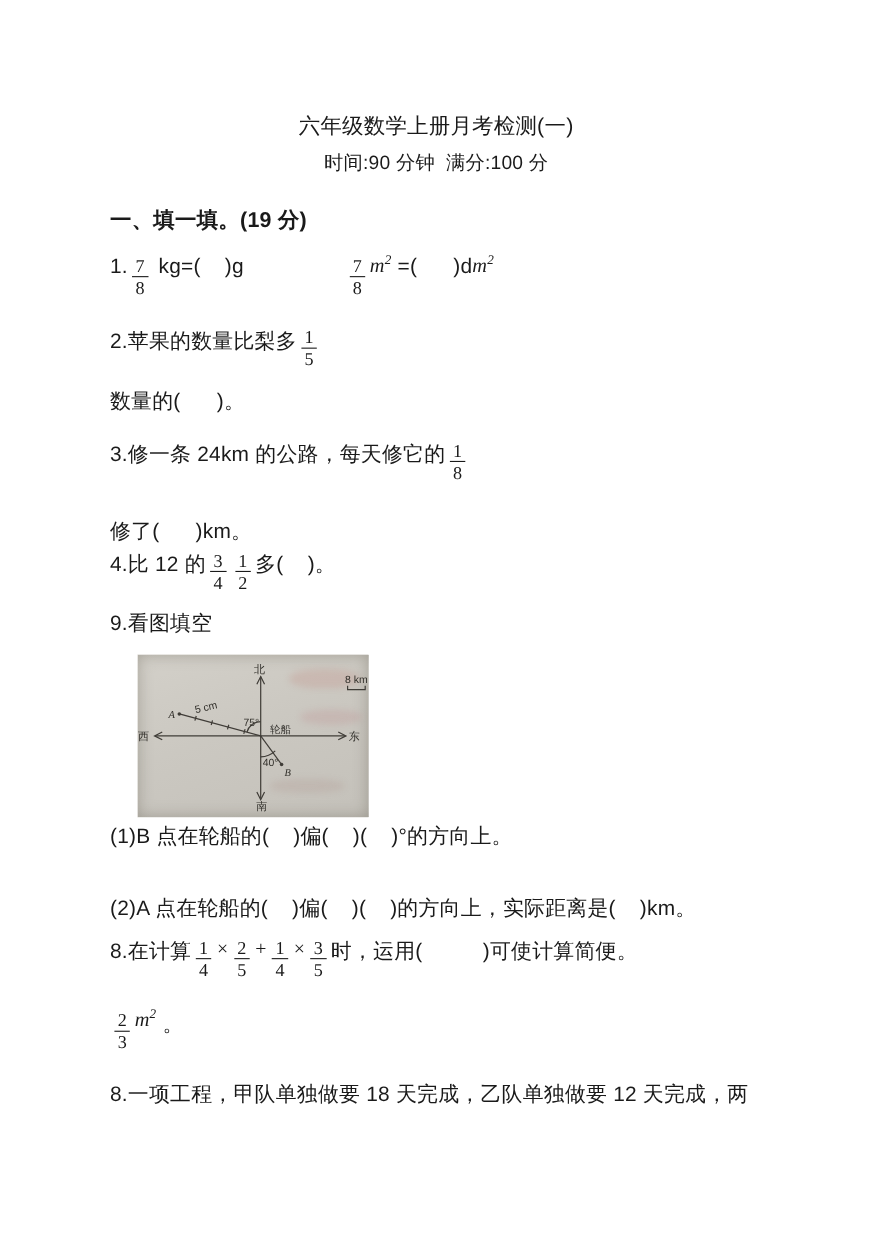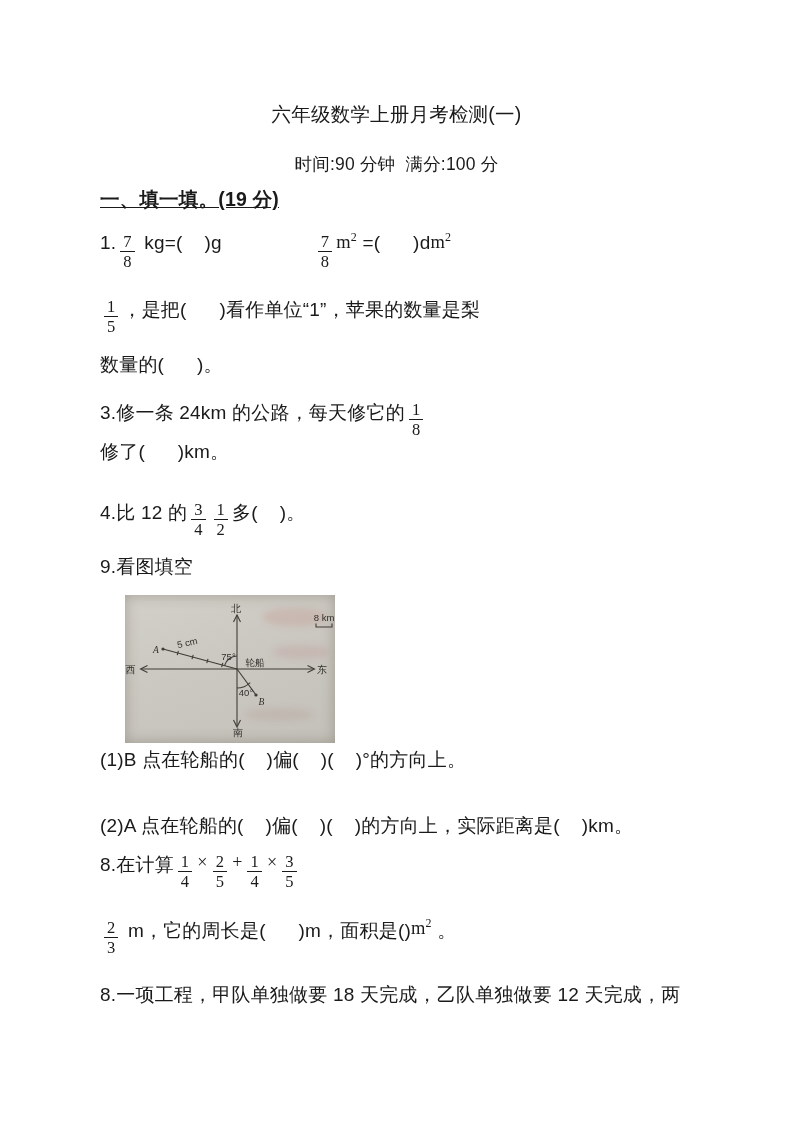--- a/index.html
+++ b/index.html
@@ -11,34 +11,34 @@
     color:#1a1a1a;
     overflow:hidden;
   }
   .line {
     position:absolute; left:100px;
     display:flex; 
     font-size:19px; letter-spacing:0.2px;
   }
   .line > span { white-space:pre; }
   .center { left:0; width:793px; justify-content:center; }
-  .bold { font-weight:bold;text-decoration:underline; }
+  .bold { font-weight:bold; }
 
   
   .frac {
     display:inline-flex; flex-direction:column; align-items:center;
     font-family:"Liberation Serif", serif;
     font-size:16.5px; line-height:19px;
     margin:0 4px;
   }
   .frac .fn { padding:0 3px; }
   .frac .fd { border-top:1.4px solid #1a1a1a; padding:0 3px; }
 
   
-  .msq { font-family:"Liberation Serif", serif; font-size:18.5px; }
+  .msq { font-family:"Liberation Serif", serif; font-style:italic; font-size:18.5px; }
   .msq sup { font-size:12px; line-height:0; }
   .op { font-family:"Liberation Serif", serif; font-size:18px; margin:0 1px; }
 
   .gap1 { display:inline-block; width:92px; }
 
   
   .photo {
     position:absolute; left:125px; top:595px; width:210px; height:148px;
     background:linear-gradient(160deg,#d3d0c9 0%, #cbc8c1 45%, #c4c1ba 100%);
     box-shadow: inset 0 0 14px rgba(90,84,72,0.38);
@@ -51,51 +51,51 @@
   .blob3 { left:120px; top:113px; width:68px; height:13px; background:rgba(158,118,112,0.15); }
   .dg-text { font-family:"Liberation Sans", sans-serif; fill:#32302b; }
   .dg-math { font-family:"Liberation Serif", serif; font-style:italic; fill:#32302b; }
 </style>
 </head>
 <body>
 
 <div class="line center" style="top:101px;height:32px">
   <span style="font-size:19.5px">六年级数学上册月考检测(一)</span>
 </div>
-<div class="line center" style="top:152px;height:28px">
+<div class="line center" style="top:136px;height:28px">
   <span style="font-size:17.5px">时间:90 分钟  满分:100 分</span>
 </div>
 <div class="line bold" style="top:186px;height:30px">
   <span style="font-size:19.5px">一、填一填。(19 分)</span>
 </div>
 
 <div class="line" style="top:232px;height:50px">
   <span>1.</span>
   <span class="frac"><span class="fn">7</span><span class="fd">8</span></span>
   <span> kg=(    )g</span>
   <span class="gap1"></span>
   <span class="frac"><span class="fn">7</span><span class="fd">8</span></span>
   <span class="msq"><span>m</span><sup>2</sup></span>
   <span> =(      )d</span>
   <span class="msq"><span>m</span><sup>2</sup></span>
 </div>
 
 <div class="line" style="top:297px;height:50px">
+  <span>2.苹果的数量比梨多</span>
   <span class="frac"><span class="fn">1</span><span class="fd">5</span></span>
-  <span>，是把(      )看作单位“1”，苹果的数量是梨</span>
 </div>
 <div class="line" style="top:352px;height:32px">
   <span>数量的(      )。</span>
 </div>
 
 <div class="line" style="top:400px;height:50px">
   <span>3.修一条 24km 的公路，每天修它的</span>
   <span class="frac"><span class="fn">1</span><span class="fd">8</span></span>
 </div>
-<div class="line" style="top:439px;height:32px">
+<div class="line" style="top:470px;height:32px">
   <span>修了(      )km。</span>
 </div>
 
 <div class="line" style="top:500px;height:50px">
   <span>4.比 12 的</span>
   <span class="frac"><span class="fn">3</span><span class="fd">4</span></span>
   <span class="frac"><span class="fn">1</span><span class="fd">2</span></span>
   <span>多(    )。</span>
 </div>
 
@@ -157,24 +157,24 @@
 
 <div class="line" style="top:852px;height:50px">
   <span>8.在计算</span>
   <span class="frac"><span class="fn">1</span><span class="fd">4</span></span>
   <span class="op">×</span>
   <span class="frac"><span class="fn">2</span><span class="fd">5</span></span>
   <span class="op">+</span>
   <span class="frac"><span class="fn">1</span><span class="fd">4</span></span>
   <span class="op">×</span>
   <span class="frac"><span class="fn">3</span><span class="fd">5</span></span>
+  <span>时，运用(          )可使计算简便。</span>
 </div>
 
 <div class="line" style="top:918px;height:50px">
   <span class="frac"><span class="fn">2</span><span class="fd">3</span></span>
-  <span> m，它的周长是(      )m，面积是()</span>
   <span class="msq"><span>m</span><sup>2</sup></span>
   <span> 。</span>
 </div>
 
 <div class="line" style="top:982px;height:30px">
   <span>8.一项工程，甲队单独做要 18 天完成，乙队单独做要 12 天完成，两</span>
 </div>
 
 </body></html>

